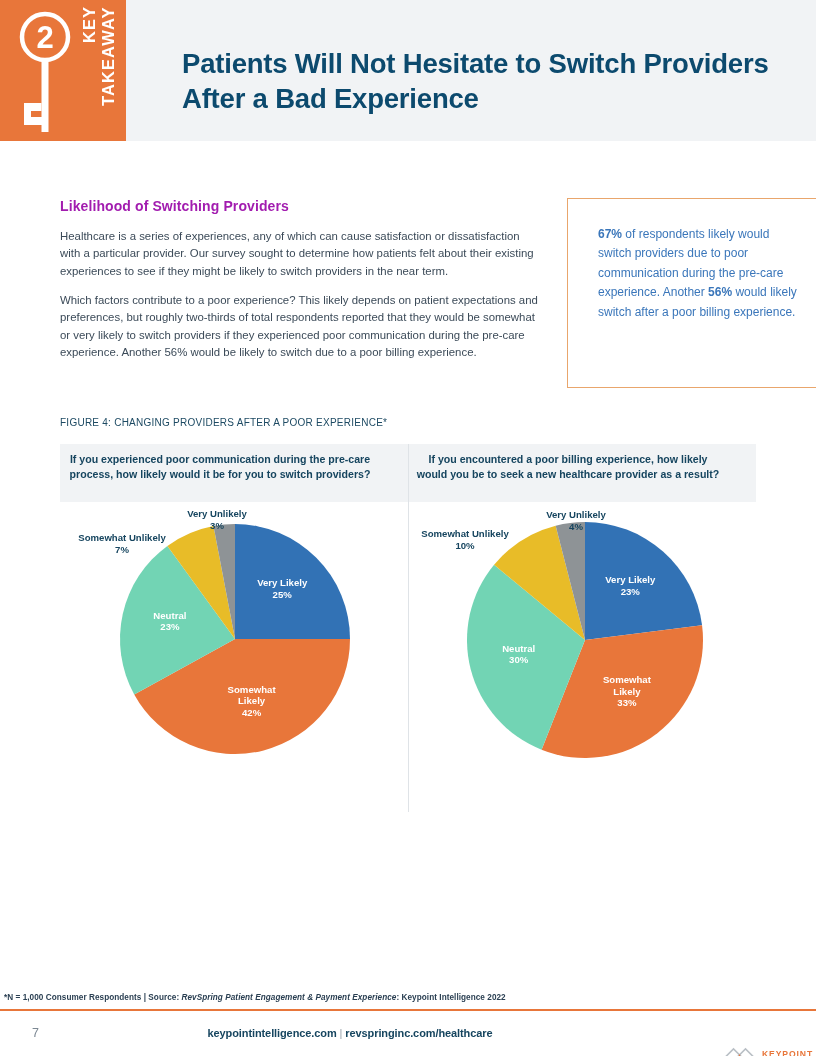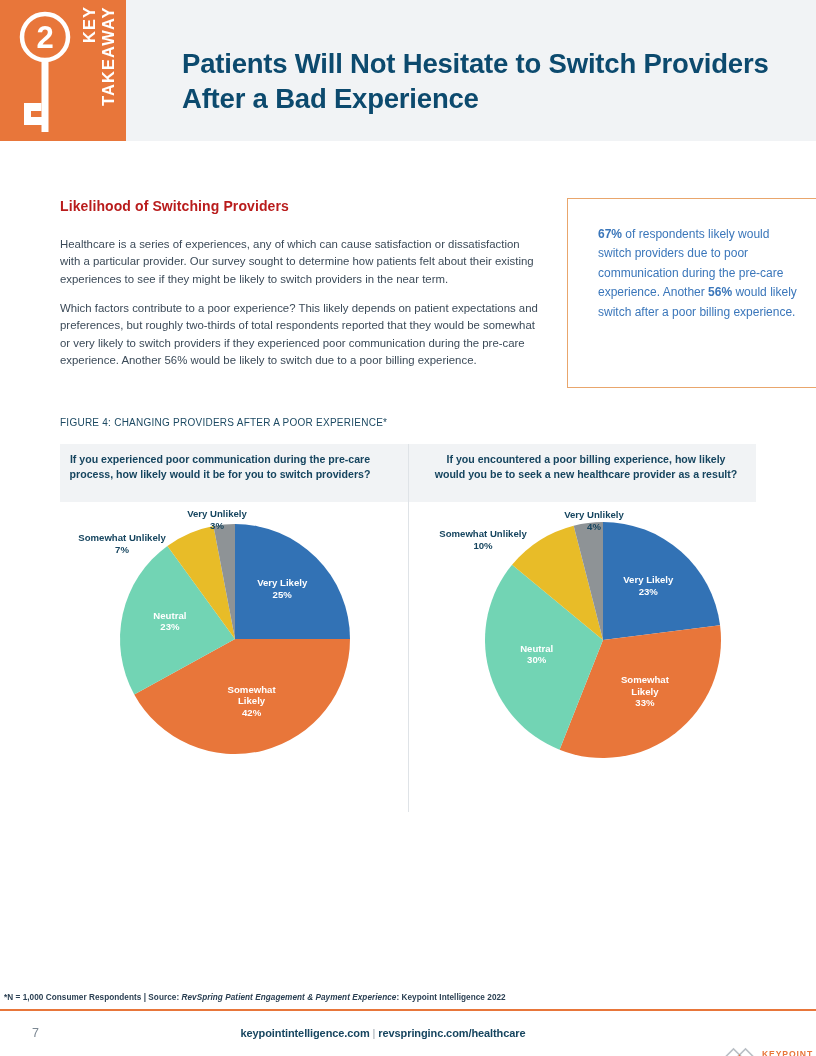--- a/index.html
+++ b/index.html
@@ -56,34 +56,34 @@
     font-size: 27.5px;
     font-weight: bold;
     line-height: 1.26;
     letter-spacing: -0.2px;
   }
 
   
   .section-title {
     position: absolute;
     left: 60px; top: 198px;
-    color: #b91c1c;
+    color: #a21caf;
     font-size: 14px;
     font-weight: bold;
     letter-spacing: 0.1px;
   }
   .body-col {
     position: absolute;
     left: 60px; top: 224px;
     width: 480px;
     color: #3b4a58;
     font-size: 11.4px;
     line-height: 1.52;
   }
-  .body-col p { margin: 12px 0 12px 0; }
+  .body-col p { margin: 4px 0 12px 0; }
 
   
   .callout {
     position: absolute;
     left: 567px; top: 198px;
     width: 282px; height: 190px;
     border: 1px solid #e9a66c;
     box-sizing: border-box;
     background: #ffffff;
   }
@@ -122,21 +122,21 @@
     left: 348px; top: 0;
     width: 1px; height: 368px;
     background: #dfe3e7;
   }
   .panel {
     position: absolute;
     top: 0;
     width: 348px; height: 368px;
   }
   .panel.left  { left: 0; }
-  .panel.right { left: 348px; margin-left: 18px; }
+  .panel.right { left: 348px; }
   .panel-title {
     position: absolute;
     left: 8px; top: 8px;
     width: 304px;
     text-align: center;
     color: #16455f;
     font-size: 10.6px;
     font-weight: bold;
     line-height: 1.42;
   }
@@ -171,21 +171,20 @@
   }
   .footer-links {
     position: absolute;
     left: 0; top: 1027px;
     width: 700px;
     text-align: center;
     color: #16455f;
     font-size: 11px;
     font-weight: bold;
     letter-spacing: -0.1px;
-    padding-left: 33px;
   }
   .footer-links .sep {
     font-weight: normal;
     color: #9aa4ad;
     padding: 0 3px;
   }
   .brand-logo {
     position: absolute;
     left: 722px; top: 1047px;
     width: 86px; height: 26px;

